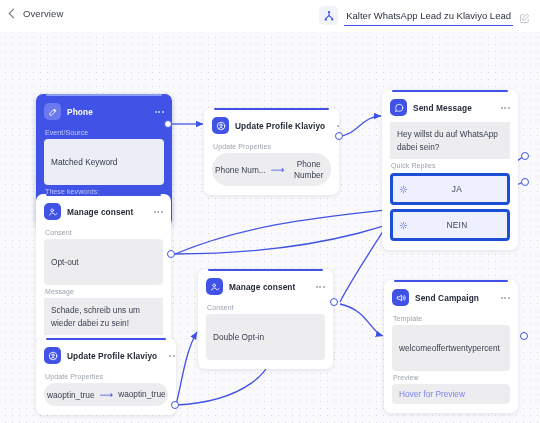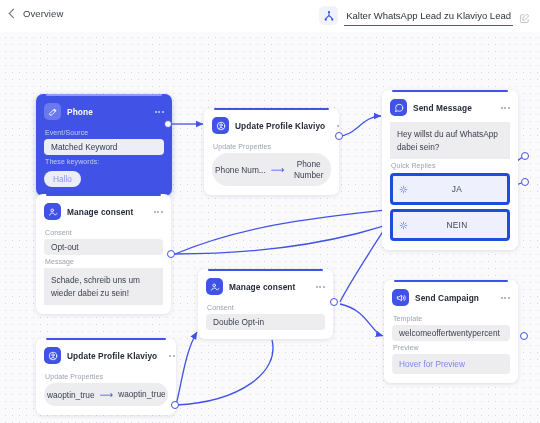--- a/index.html
+++ b/index.html
@@ -99,21 +99,21 @@
   .dots i { width: 2.1px; height: 2.1px; border-radius: 50%; background: #9aa0ae; display: block; }
   .node.start .dots i { background: #ccd3fb; }
 
   .node-body { padding: 2px 8px 9px 8px; }
   .fld-label {
     font-size: 7px; color: #9aa1ae; margin: 3px 0 3px 1px; letter-spacing: .1px;
   }
   .node.start .fld-label { color: #c3cbfb; }
   .fld-box {
     background: #ededf0; border-radius: 4px;
-    padding: 2px 7px; font-size: 8.3px; color: #3a4150;
+    padding: 17px 7px; font-size: 8.3px; color: #3a4150;
     line-height: 1.45;
   }
   .node.start .fld-box { background: #eceef6; color: #33394a; }
   .pill {
     display: inline-block; background: #eceef6; color: #8b93ec;
     border-radius: 9px; padding: 3px 9px; font-size: 8.3px; text-align: center;
   }
   .map-row {
     background: #ededf0; border-radius: 16px;
     padding: 6px 3px; display: flex; align-items: center;

